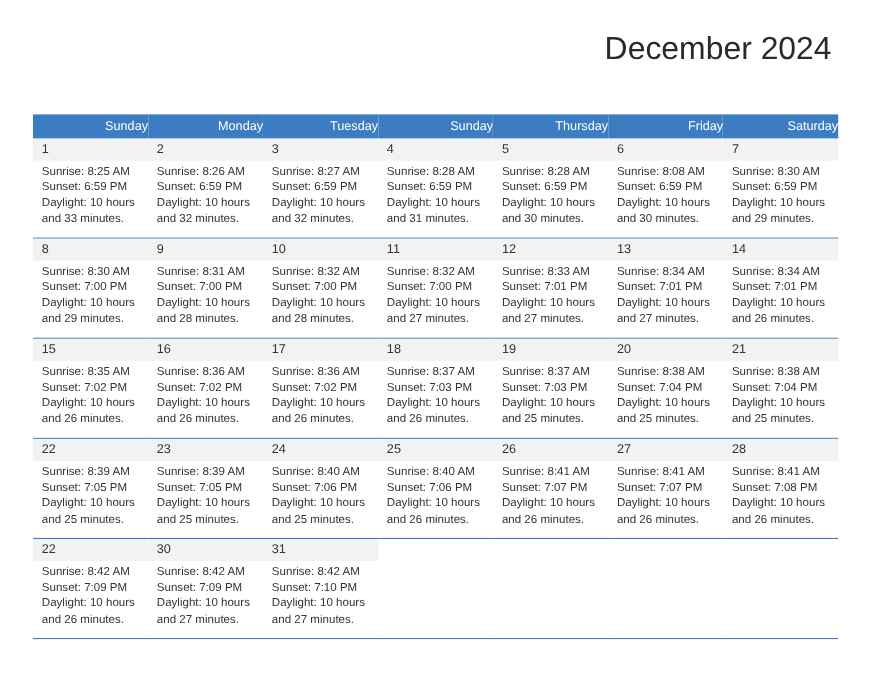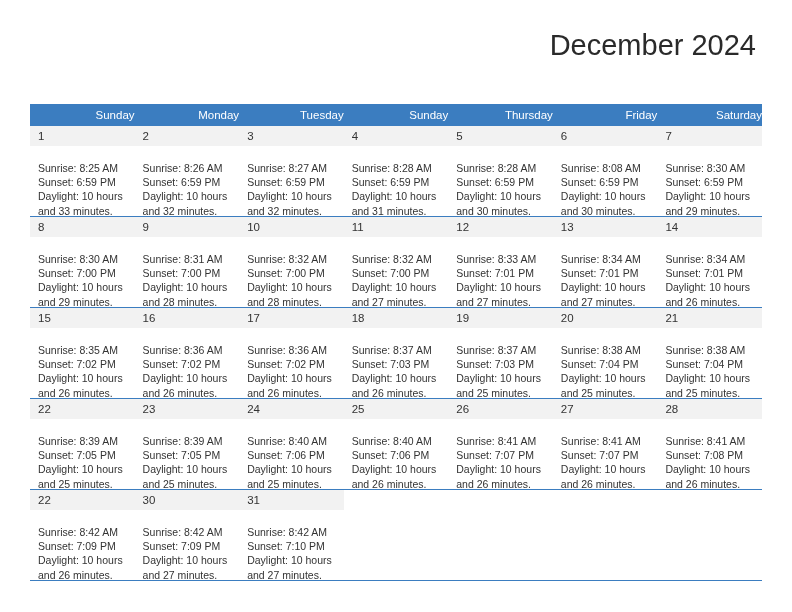--- a/index.html
+++ b/index.html
@@ -130,21 +130,20 @@
   .daynum-bar {
     height: 20px;
     padding: 3px 0 0 8px;
     box-sizing: border-box;
     font-size: 11.5px;
     color: #333333;
     line-height: 14px;
   }
   .cell-lines {
     padding: 3px 6px 0 8px;
-    margin-top: 12px;
   }
   .cell-lines div {
     font-size: 10.5px;
     line-height: 14.2px;
     color: #333333;
     white-space: nowrap;
   }
   .empty-cell {
     height: 90px;
   }

